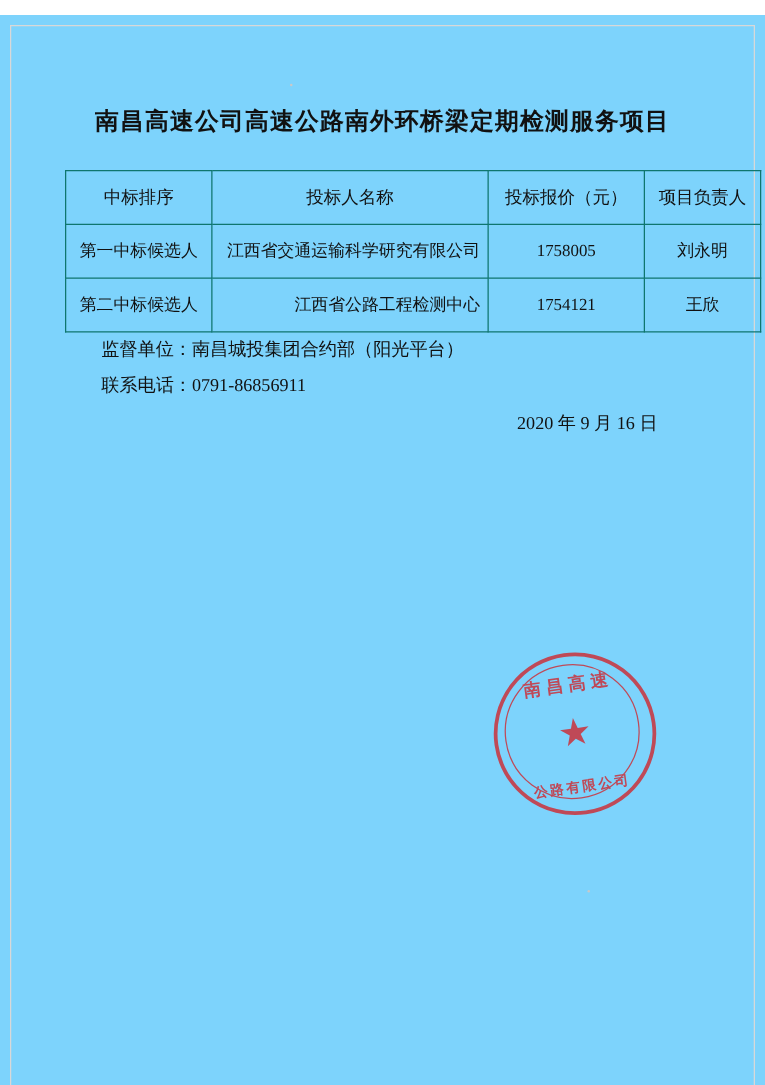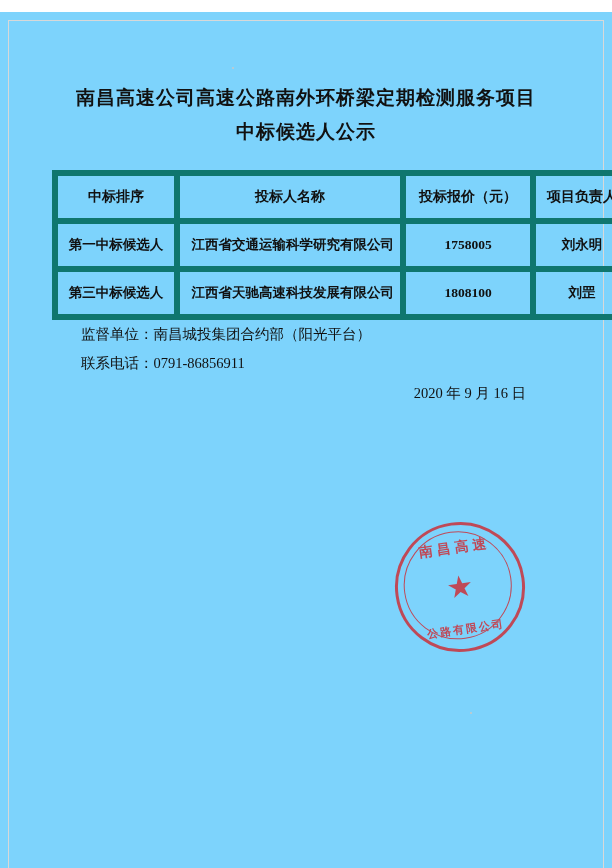--- a/index.html
+++ b/index.html
@@ -71,25 +71,25 @@
     line-height: 29px;
     text-indent: 2em;
   }
   table.bid {
     margin-top: 22px;
     border-collapse: collapse;
     width: 504px;
     table-layout: fixed;
   }
   table.bid td, table.bid th {
-    border: 6px solid #0f766e;
+    border: 1px solid #0f766e;
     font-size: 13.5px;
     height: 38px;
     padding: 2px 6px;
-    font-weight: bold;
+    font-weight: normal;
     font-family: "Liberation Serif", "DejaVu Serif", serif;
   }
   table.bid th {
     text-align: center;
     font-size: 14px;
   }
   .c-rank { width: 104px; text-align: center; }
   .c-name { width: 208px; text-align: right; padding-left: 10px; }
   .c-price { width: 112px; text-align: center; }
   .c-person { width: 80px; text-align: center; }
@@ -167,44 +167,43 @@
 </style>
 </head>
 <body>
 
 <div class="page">
   <div class="scan-frame"></div>
 
   <div class="content">
 
     <div class="title">南昌高速公司高速公路南外环桥梁定期检测服务项目</div>
-    <div class="title-line2">中标候选人公示</div>
 
 
     <table class="bid">
       <thead>
         <tr>
           <th class="c-rank">中标排序</th>
           <th class="c-name" style="text-align:center">投标人名称</th>
           <th class="c-price">投标报价（元）</th>
           <th class="c-person">项目负责人</th>
         </tr>
       </thead>
       <tbody>
         <tr>
           <td class="c-rank">第一中标候选人</td>
           <td class="c-name">江西省交通运输科学研究有限公司</td>
           <td class="c-price">1758005</td>
           <td class="c-person">刘永明</td>
         </tr>
         <tr>
-          <td class="c-rank">第三中标候选人</td>
-          <td class="c-name">江西省天驰高速科技发展有限公司</td>
-          <td class="c-price">1808100</td>
-          <td class="c-person">刘罡</td>
+          <td class="c-rank">第二中标候选人</td>
+          <td class="c-name">江西省公路工程检测中心</td>
+          <td class="c-price">1754121</td>
+          <td class="c-person">王欣</td>
         </tr>
       </tbody>
     </table>
 
     <div class="line" style="">监督单位：南昌城投集团合约部（阳光平台）</div>
     <div class="line">联系电话：0791-86856911</div>
 
     <div class="sign-date">2020 年 9 月 16 日</div>
   </div>
 

